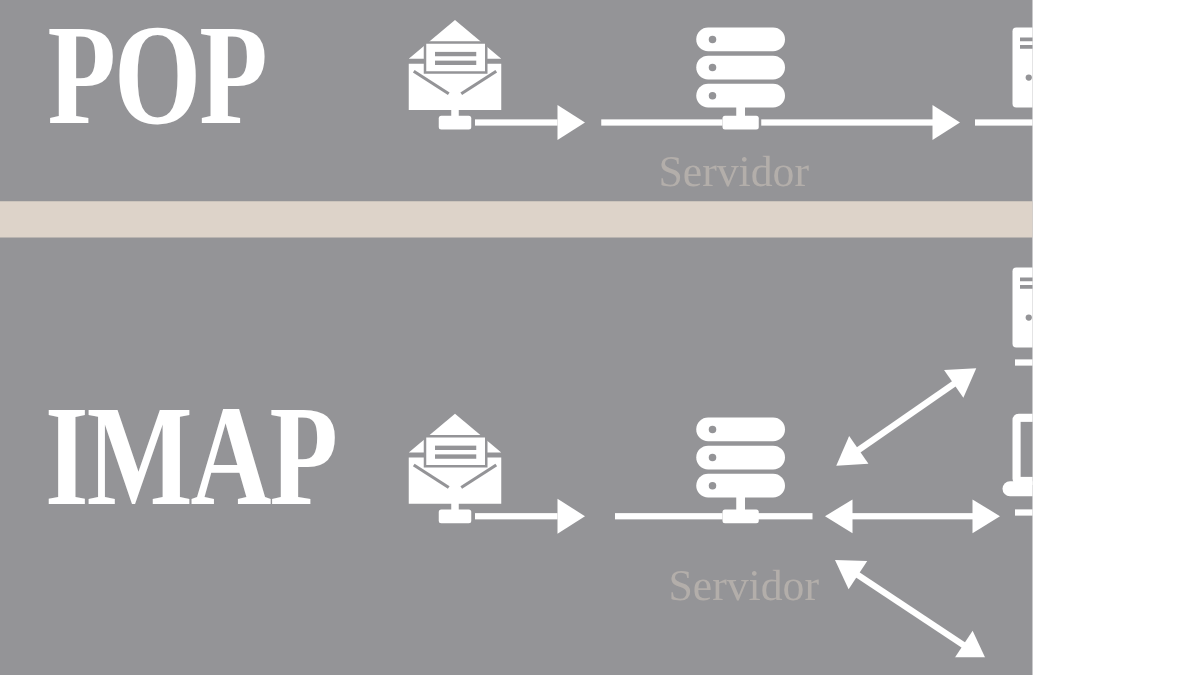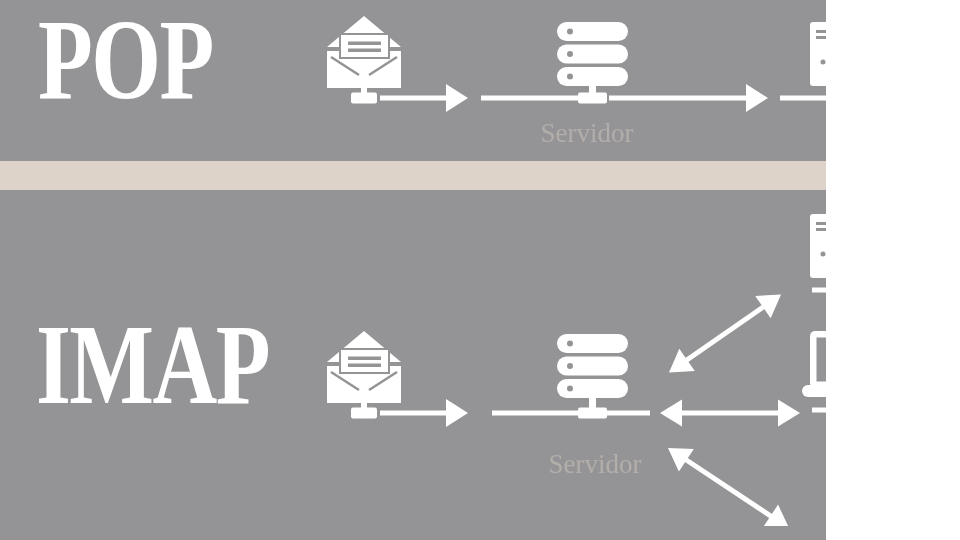--- a/index.html
+++ b/index.html
@@ -17,21 +17,21 @@
   }
   .title {
     position:absolute; color:#ffffff; font-weight:bold;
     font-size:115px; line-height:1; letter-spacing:-2px;
     transform:scaleX(0.78); transform-origin:0 50%;
     white-space:nowrap;
   }
   .title-pop  { left:38px; top:2px;  }
   .title-imap { left:36px; top:131px; }
   .servidor {
-    position:absolute; color:#b3aeaa; font-size:27px; line-height:1.2;
+    position:absolute; color:#b3aeaa; font-size:35px; line-height:1.2;
     width:170px; text-align:center; white-space:nowrap;
   }
   .servidor-pop  { left:502px; top:117px; }
   .servidor-imap { left:510px; top:272px; }
   svg.diagram { position:absolute; left:0; top:0; display:block; }
 </style>
 </head>
 <body>
 
 <div class="stage">

